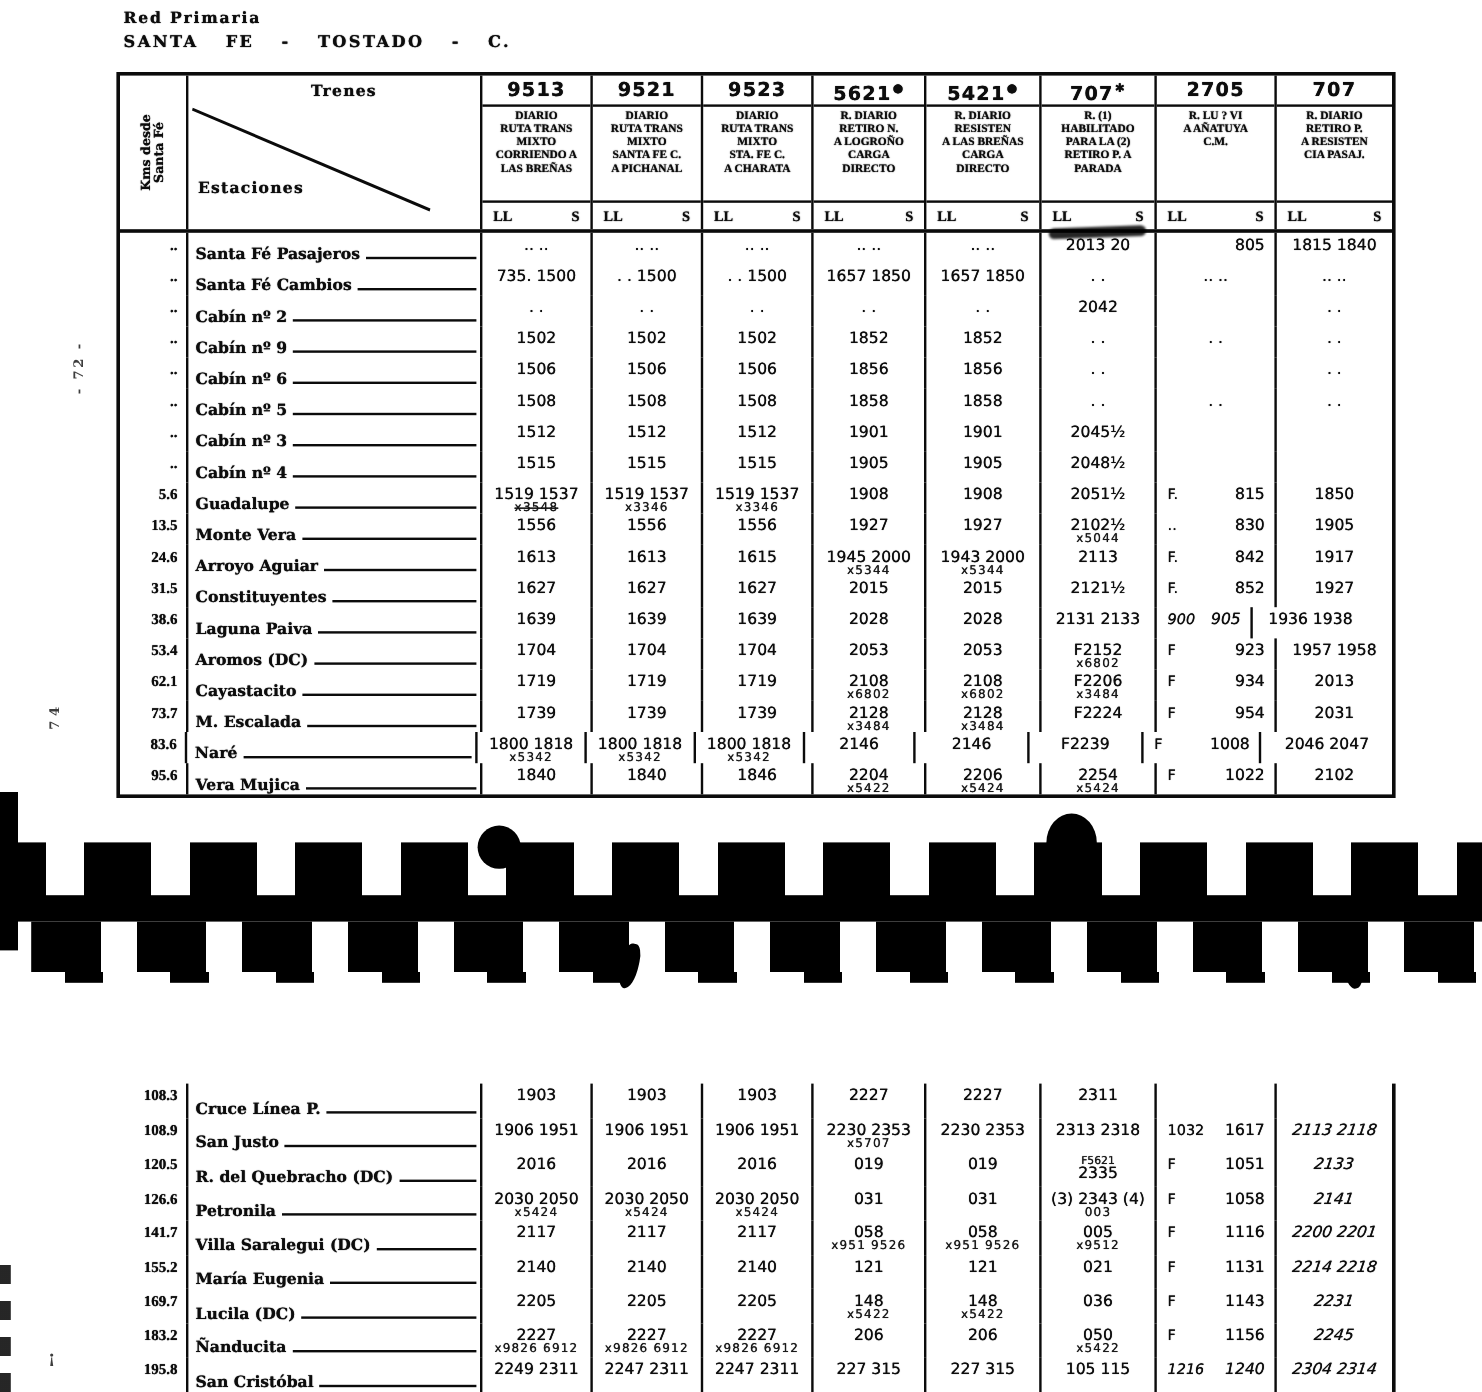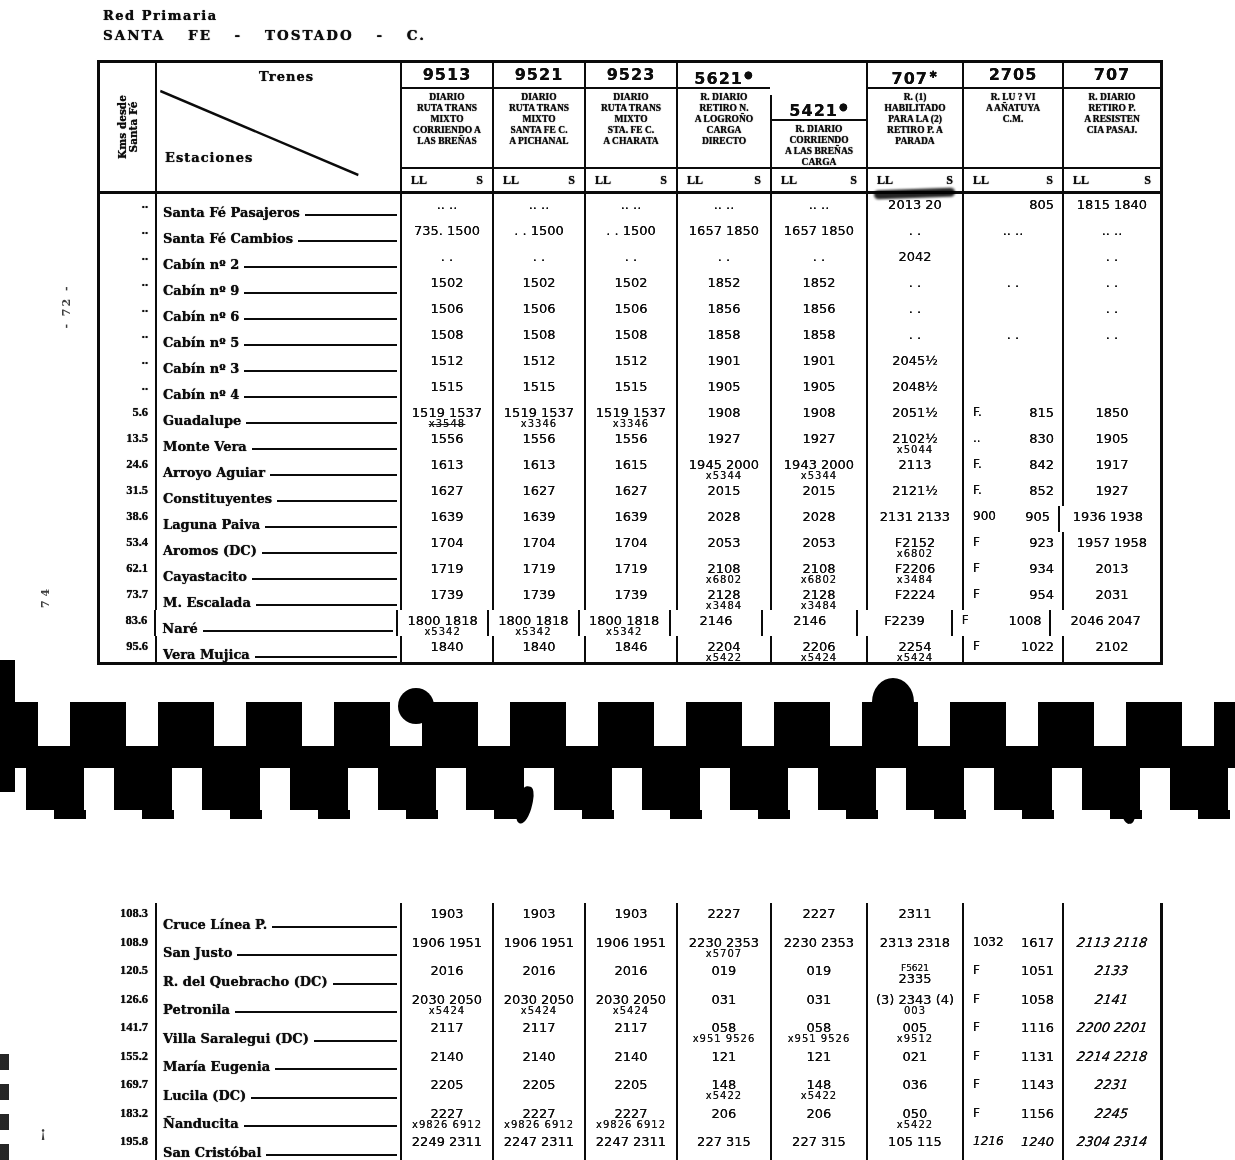--- a/index.html
+++ b/index.html
@@ -154,25 +154,25 @@
               <div class="tline">RETIRO N.</div>
               <div class="tline">A LOGROÑO</div>
               <div class="tline">CARGA</div>
               <div class="tline">DIRECTO</div>
             </div>
             <div class="tsub">
               <span>LL</span>
               <span>S</span>
             </div>
           </div>
-          <div class="tcol" style="width: 96px; margin-top: 32px;">
+          <div class="tcol" style="width: 96px;">
             <div class="tnum hw">5421<span class="star">●</span></div>
             <div class="tdesc">
               <div class="tline">R. DIARIO</div>
-              <div class="tline">CORRIENDO</div>
+              <div class="tline">RESISTEN</div>
               <div class="tline">A LAS BREÑAS</div>
               <div class="tline">CARGA</div>
               <div class="tline">DIRECTO</div>
             </div>
             <div class="tsub">
               <span>LL</span>
               <span>S</span>
             </div>
           </div>
           <div class="tcol" style="width: 96px;">
@@ -616,21 +616,21 @@
           </div>
           <div class="cell" style="width: 94px;">
             <div class="val hw">2028</div>
           </div>
           <div class="cell" style="width: 96px;">
             <div class="val hw">2028</div>
           </div>
           <div class="cell" style="width: 96px;">
             <div class="val hw">2131 2133</div>
           </div>
-          <div class="cell" style="width: 96px;">
+          <div class="cell" style="width: 80px; font-style: italic;">
             <div class="pair hw">
               <span class="pl">900</span>
               <span class="pv">905</span>
             </div>
           </div>
           <div class="cell" style="width: 98px;">
             <div class="val hw">1936 1938</div>
           </div>
         </div>
         <div class="row" style="height: 26px;">

